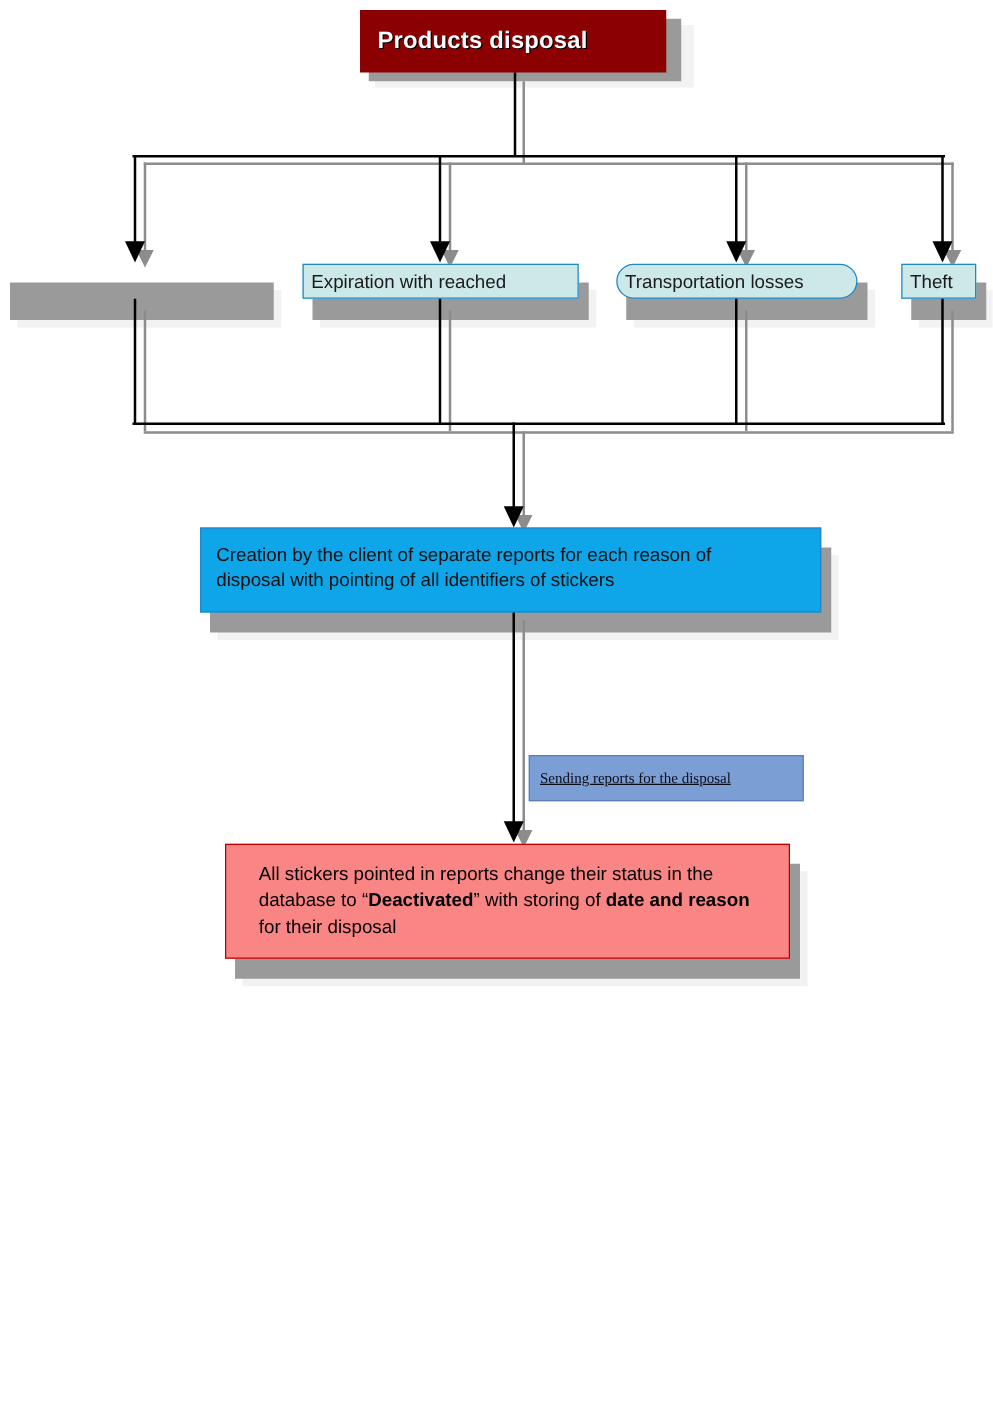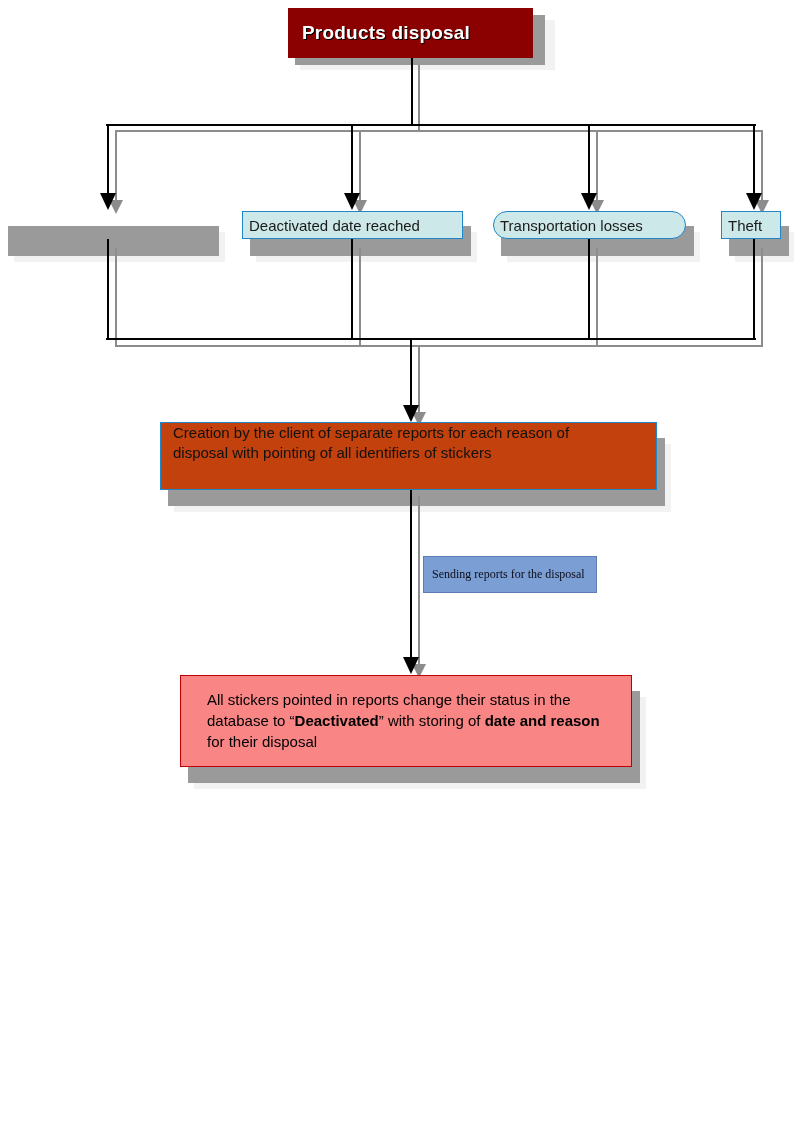--- a/index.html
+++ b/index.html
@@ -38,26 +38,26 @@
     color:#1a1a1a;
     font-size:15px;
     display:flex;align-items:center;
     padding-left:6px;
     box-sizing:border-box;
   }
   .cyan-box.clip-left{border-left:none;}
 
   
   .creation-box{
-    background:#c2410c;
+    background:#0ea5e9;
     border:1px solid #1f86c8;
     color:#111111;
     font-size:15px;
     line-height:20px;
-    padding:0 10px 10px 12px;
+    padding:12px 10px 10px 12px;
     box-sizing:border-box;
   }
 
   
   .blue-box{
     background:#7b9fd4;
     border:1px solid #5a7db5;
     color:#0d0d1a;
     font-family:"Liberation Serif", serif;
     font-size:12px;
@@ -133,21 +133,21 @@
   <div class="arrow-s" style="left:755px;top:200px;"></div>
   <div class="ln" style="left:753px;top:124px;width:2px;height:70px;"></div>
   <div class="arrow" style="left:746px;top:193px;"></div>
 
   <div class="shadow-light node" style="left:14px;top:232px;width:211px;height:30px;"></div>
   <div class="shadow-dark node" style="left:8px;top:226px;width:211px;height:30px;"></div>
 
   <div class="shadow-light node" style="left:256px;top:232px;width:221px;height:30px;"></div>
   <div class="shadow-dark node" style="left:250px;top:226px;width:221px;height:30px;"></div>
   <div class="node cyan-box" style="left:242px;top:211px;width:221px;height:28px;">
-    <span>Deactivated date reached</span>
+    <span>Expiration with reached</span>
   </div>
 
   <div class="shadow-light node" style="left:507px;top:232px;width:193px;height:30px;"></div>
   <div class="shadow-dark node" style="left:501px;top:226px;width:193px;height:30px;"></div>
   <div class="node cyan-box" style="left:493px;top:211px;width:193px;height:28px;border-radius:14px;">
     <span>Transportation losses</span>
   </div>
 
   <div class="shadow-light node" style="left:735px;top:232px;width:60px;height:30px;"></div>
   <div class="shadow-dark node" style="left:729px;top:226px;width:60px;height:30px;"></div>
@@ -180,21 +180,21 @@
   <div class="node creation-box" style="left:160px;top:422px;width:497px;height:68px;">
     <div>Creation by the client of separate reports for each reason of</div>
     <div>disposal with pointing of all identifiers of stickers</div>
   </div>
 
   <div class="ln-s" style="left:418px;top:496px;width:2px;height:177px;"></div>
   <div class="arrow-s" style="left:412px;top:664px;"></div>
   <div class="ln" style="left:410px;top:490px;width:2px;height:170px;"></div>
   <div class="arrow" style="left:403px;top:657px;"></div>
 
-  <div class="node blue-box" style="left:423px;top:556px;width:174px;height:37px;">
+  <div class="node blue-box" style="left:423px;top:604px;width:220px;height:37px;text-decoration:underline;">
     <span>Sending reports for the disposal</span>
   </div>
 
   <div class="shadow-light node" style="left:194px;top:697px;width:452px;height:92px;"></div>
   <div class="shadow-dark node" style="left:188px;top:691px;width:452px;height:92px;"></div>
   <div class="node pink-box" style="left:180px;top:675px;width:452px;height:92px;">
     <span>All stickers pointed in reports change their status in the database to “</span><b>Deactivated</b><span>” with storing of </span><b>date and reason</b><span> for their disposal</span>
   </div>
 
 </div>

